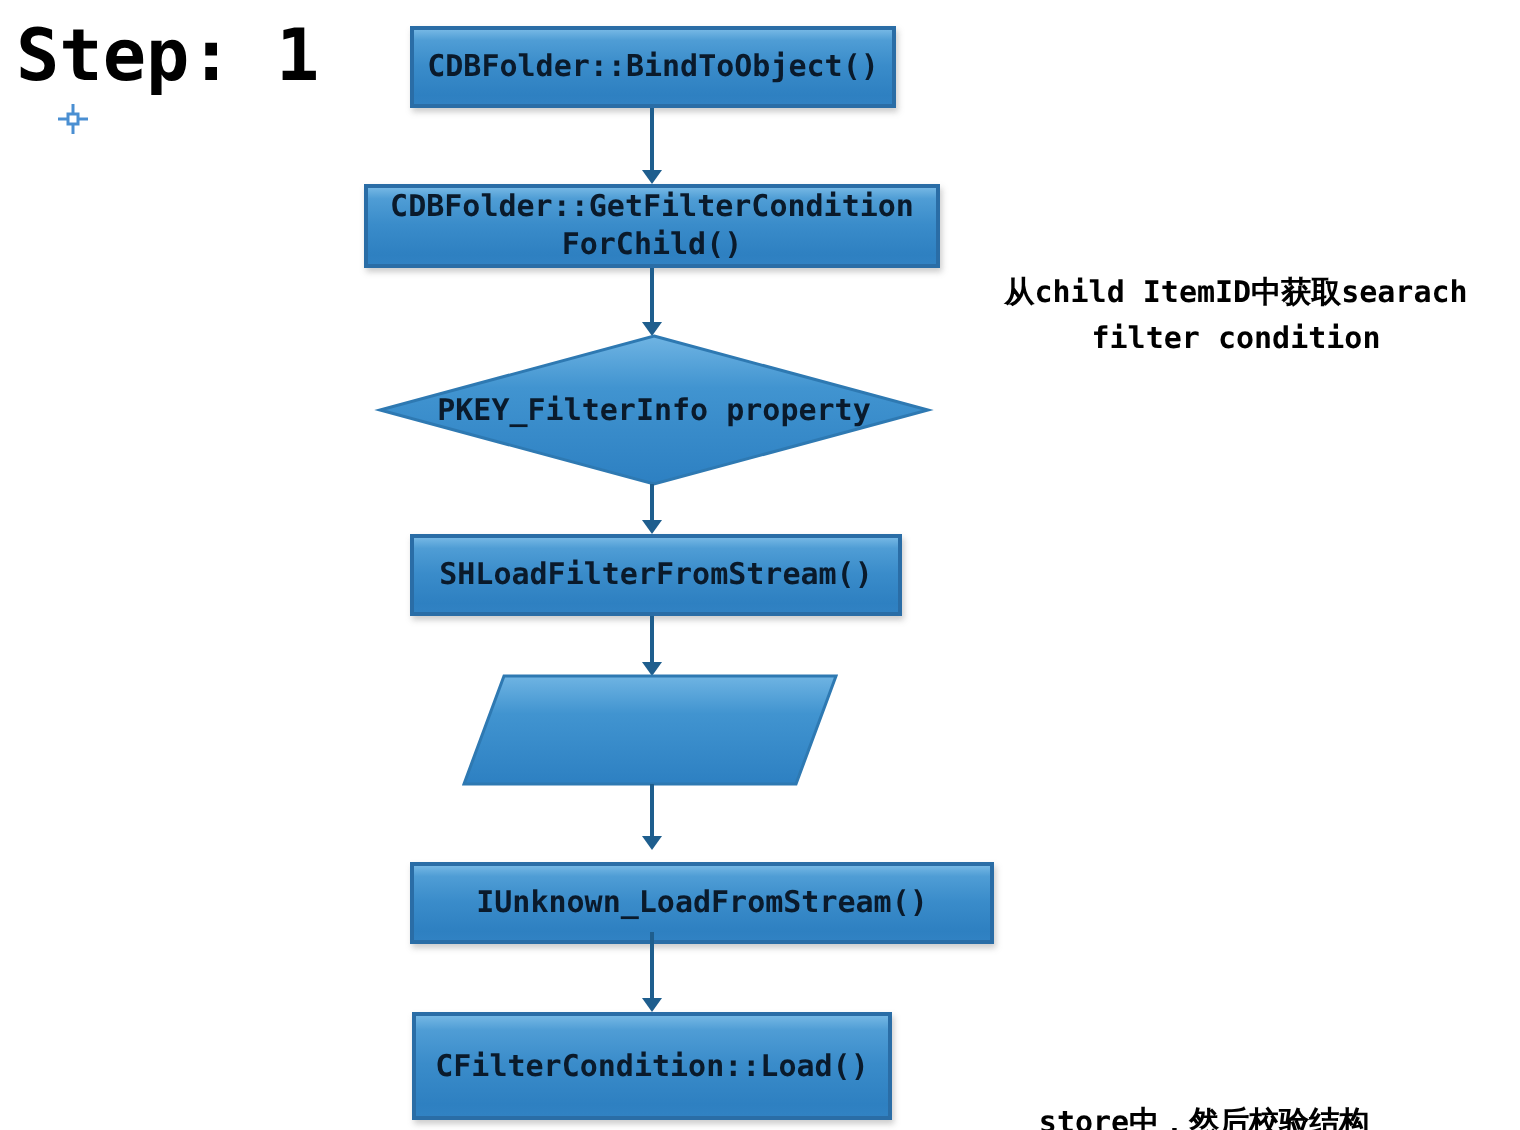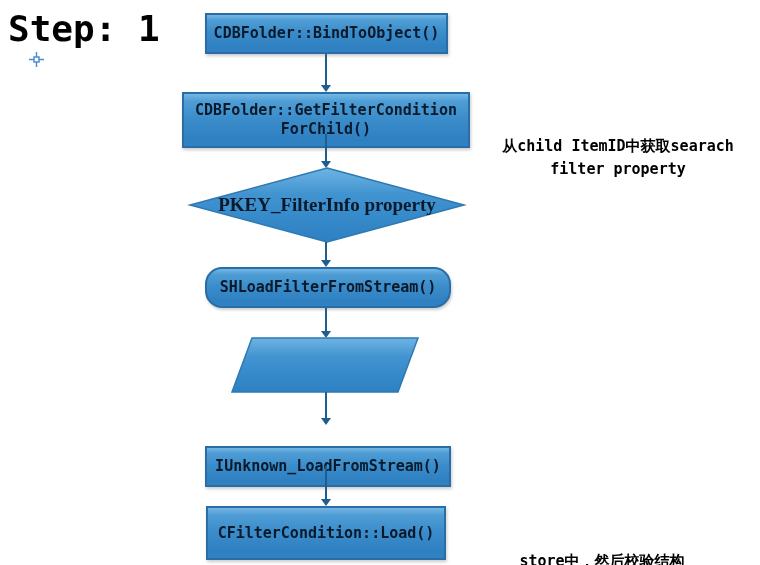--- a/index.html
+++ b/index.html
@@ -37,26 +37,25 @@
     border: 2px solid #2a6da6;
     box-shadow: 1px 2px 3px rgba(110,110,110,0.35);
   }
   .shape-label {
     position: absolute;
     display: flex;
     flex-direction: column;
     align-items: center;
     justify-content: center;
     text-align: center;
-    font-size: 19px;
+    font-size: 15px;
     font-weight: bold;
     color: #0a1a2b;
     line-height: 20px;
     pointer-events: none;
-    font-family: Liberation Serif, serif;
   }
   .arrow {
     position: absolute;
     width: 2px;
     background: #1e5e8e;
   }
   .arrow::after {
     content: '';
     position: absolute;
     bottom: -6px;
@@ -91,61 +90,61 @@
     <line x1="0" y1="7.5" x2="15" y2="7.5" stroke="#4a8fd2" stroke-width="1.5"></line>
     <rect x="5" y="5" width="5" height="5" fill="#ffffff" stroke="#4a8fd2" stroke-width="1.5"></rect>
   </svg>
 
   <div class="node" style="left:205px; top:13px; width:243px; height:41px;">
     <span>CDBFolder::BindToObject()</span>
   </div>
 
   <div class="arrow" style="left:325px; top:54px; height:32px;"></div>
 
-  <div class="node" style="left:182px; top:92px; width:288px; height:56px;">
+  <div class="node" style="left:182px; top:92px; width:288px; height:42px;">
     <span>CDBFolder::GetFilterCondition</span>
     <span>ForChild()</span>
   </div>
 
   <div class="annotation" style="left:488px; top:91px; width:260px;">
     <span>从child ItemID中获取searach</span>
-    <span>filter property</span>
+    <span>filter condition</span>
   </div>
 
   <div class="arrow" style="left:325px; top:134px; height:28px;"></div>
 
   <svg class="shape-svg" style="left:186px; top:164px;" width="282" height="82">
     <defs>
       <linearGradient id="gradShape" x1="0" y1="0" x2="0" y2="1">
         <stop offset="0%" stop-color="#6fb4e3"></stop>
         <stop offset="35%" stop-color="#4194d0"></stop>
         <stop offset="100%" stop-color="#2d80c2"></stop>
       </linearGradient>
     </defs>
     <polygon points="141,4 278,41 141,78 4,41" fill="url(#gradShape)" stroke="#2e79b2" stroke-width="1.5"></polygon>
   </svg>
   <div class="shape-label" style="left:189px; top:167px; width:276px; height:76px;">
     <span>PKEY_FilterInfo property</span>
   </div>
 
   <div class="arrow" style="left:325px; top:242px; height:19px;"></div>
 
-  <div class="node" style="left:205px; top:267px; width:246px; height:41px;border-radius:17px;">
+  <div class="node" style="left:205px; top:267px; width:246px; height:41px;">
     <span>SHLoadFilterFromStream()</span>
   </div>
 
   <div class="arrow" style="left:325px; top:308px; height:24px;"></div>
 
   <svg class="shape-svg" style="left:228px; top:334px;" width="196" height="62">
     <polygon points="24,4 190,4 170,58 4,58" fill="url(#gradShape)" stroke="#2e79b2" stroke-width="1.5"></polygon>
   </svg>
 
   <div class="arrow" style="left:325px; top:392px; height:27px;"></div>
 
-  <div class="node" style="left:205px; top:446px; width:246px; height:41px;">
+  <div class="node" style="left:205px; top:431px; width:292px; height:41px;">
     <span>IUnknown_LoadFromStream()</span>
   </div>
 
   <div class="arrow" style="left:325px; top:466px; height:34px;"></div>
 
   <div class="node" style="left:206px; top:506px; width:240px; height:54px;">
     <span>CFilterCondition::Load()</span>
   </div>
 
   <div class="annotation" style="left:452px; top:506px; width:300px;">

